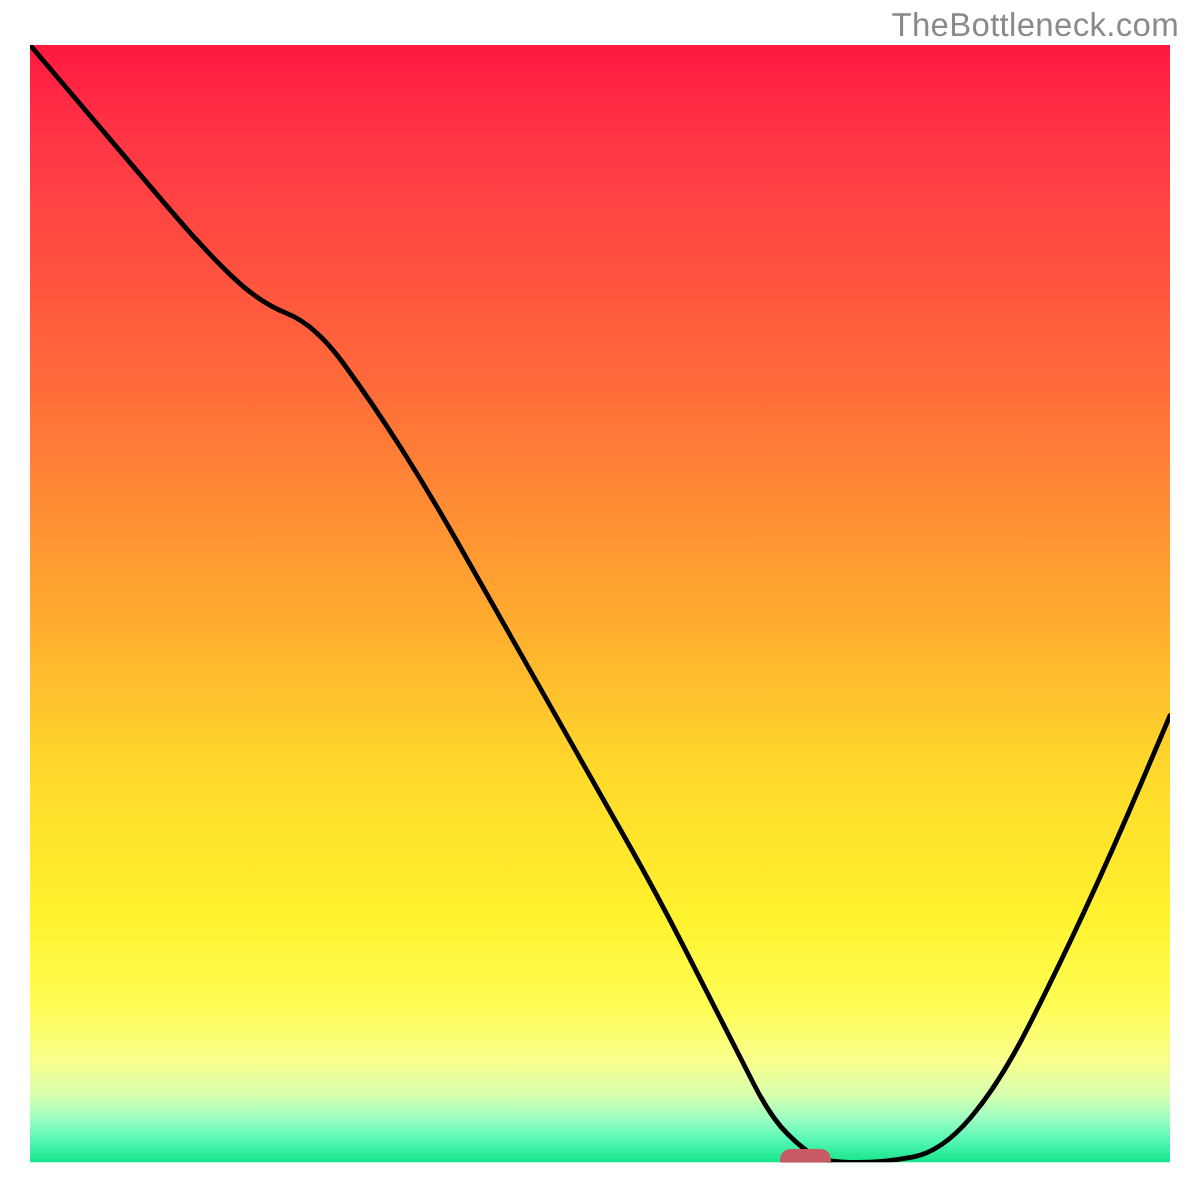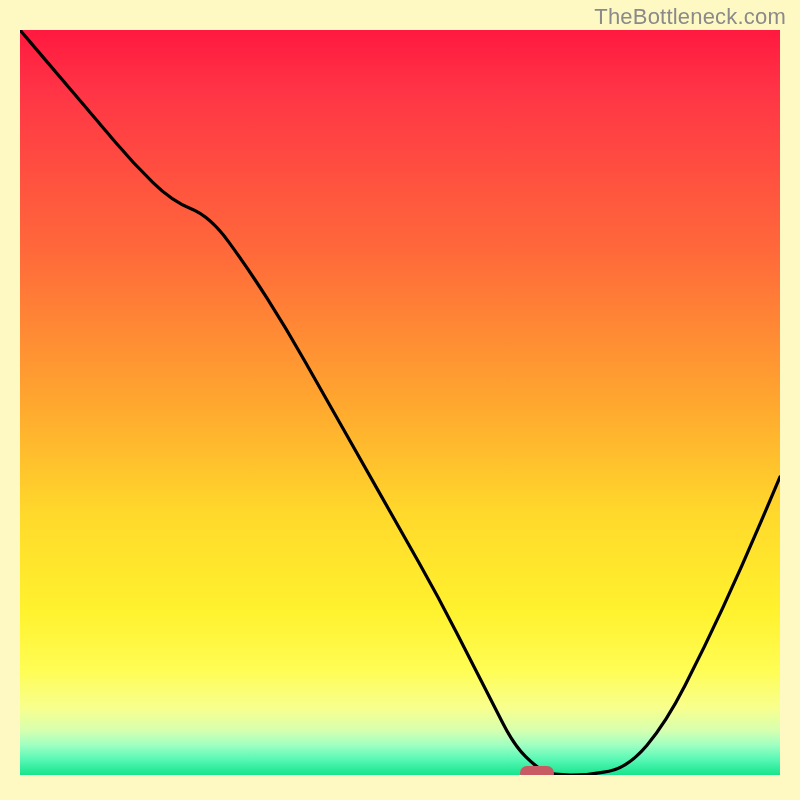--- a/index.html
+++ b/index.html
@@ -8,21 +8,21 @@
     width: 800px;
     height: 800px;
     background: #000;
     overflow: hidden;
     font-family: Arial, Helvetica, sans-serif;
   }
   .frame {
     position: absolute;
     left: 0; top: 0;
     width: 800px; height: 800px;
-    background: #fef9c3;
+    background: #ffffff;
   }
   .plot-area {
     position: absolute;
     left: 20px;
     top: 30px;
     width: 760px;
     height: 745px;
     overflow: hidden;
   }
   .gradient {

